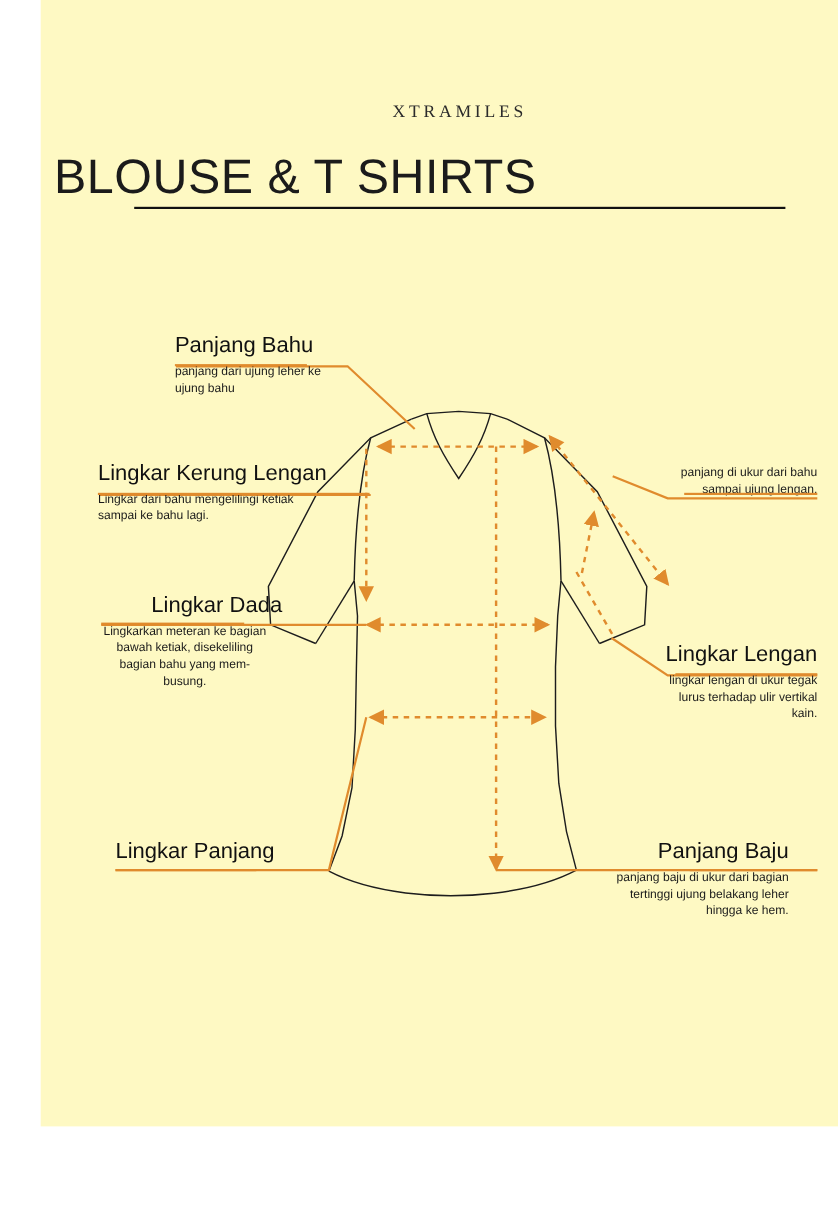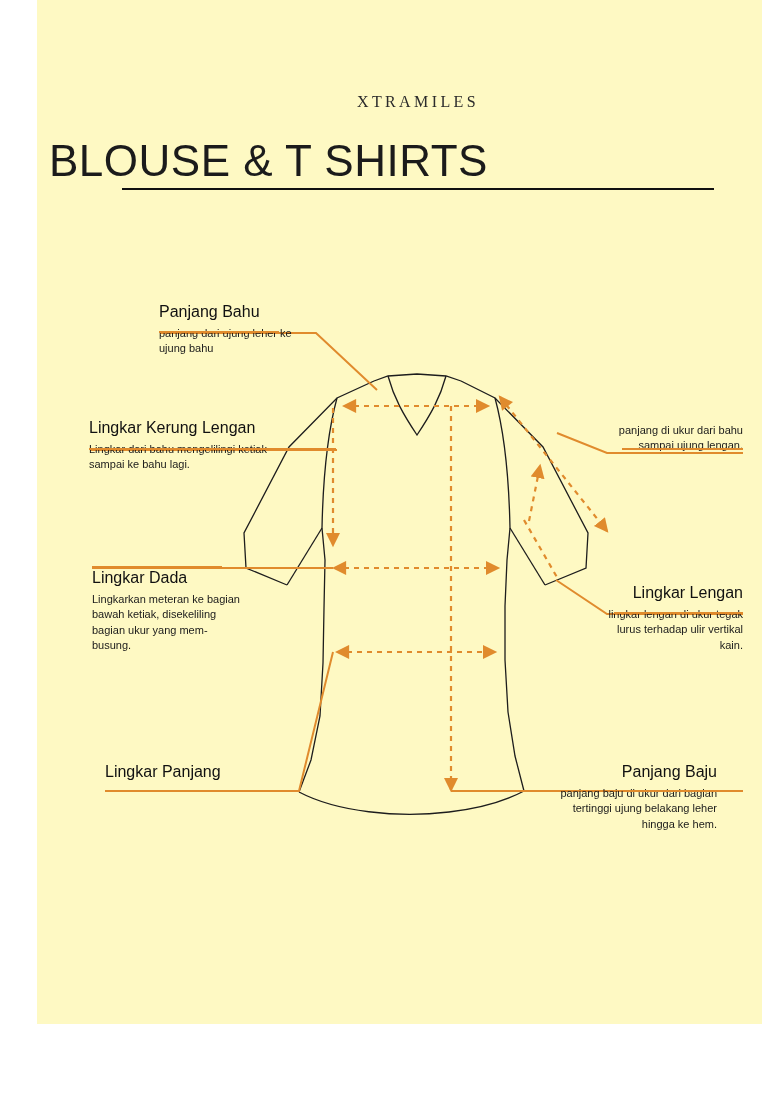--- a/index.html
+++ b/index.html
@@ -51,21 +51,21 @@
     width: 592px;
     height: 2px;
     background: #111111;
   }
 
   
   .anno {
     position: absolute;
   }
   .anno .anno-title {
-    font-size: 16px;
+    font-size: 20px;
     font-weight: 400;
     color: #111111;
     white-space: nowrap;
     line-height: 1.2;
   }
   .anno .anno-desc {
     font-size: 11px;
     line-height: 1.38;
     color: #1a1a1a;
     margin-top: 5px;
@@ -192,23 +192,23 @@
     <div class="anno-desc" style="width:160px;">panjang dari ujung leher ke ujung bahu</div>
   </div>
   <div class="ul" style="left:122px; top:331px; width:120px;"></div>
 
   <div class="anno left" style="left:52px; top:418px; width:252px;">
     <div class="anno-title">Lingkar Kerung Lengan</div>
     <div class="anno-desc" style="width:180px;">Lingkar dari bahu mengelilingi ketiak sampai ke bahu lagi.</div>
   </div>
   <div class="ul" style="left:52px; top:448px; width:247px;"></div>
 
-  <div class="anno left" style="left:55px; top:568px; width:210px;">
+  <div class="anno left" style="left:55px; top:538px; width:210px;text-align:center;">
     <div class="anno-title">Lingkar Dada</div>
-    <div class="anno-desc" style="width:152px;">Lingkarkan meteran ke bagian bawah ketiak, disekeliling bagian ukur yang mem-busung.</div>
+    <div class="anno-desc" style="width:152px;">Lingkarkan meteran ke bagian bawah ketiak, disekeliling bagian bahu yang mem-busung.</div>
   </div>
   <div class="ul" style="left:55px; top:566px; width:130px;"></div>
 
   <div class="anno left" style="left:68px; top:762px; width:220px;">
     <div class="anno-title">Lingkar Panjang</div>
   </div>
   <div class="ul" style="left:68px; top:790px; width:128px;"></div>
 
   <div class="anno right" style="left:500px; top:418px; width:206px;">
     <div class="anno-desc" style="margin-left:auto; width:140px;">panjang di ukur dari bahu sampai ujung lengan.</div>

